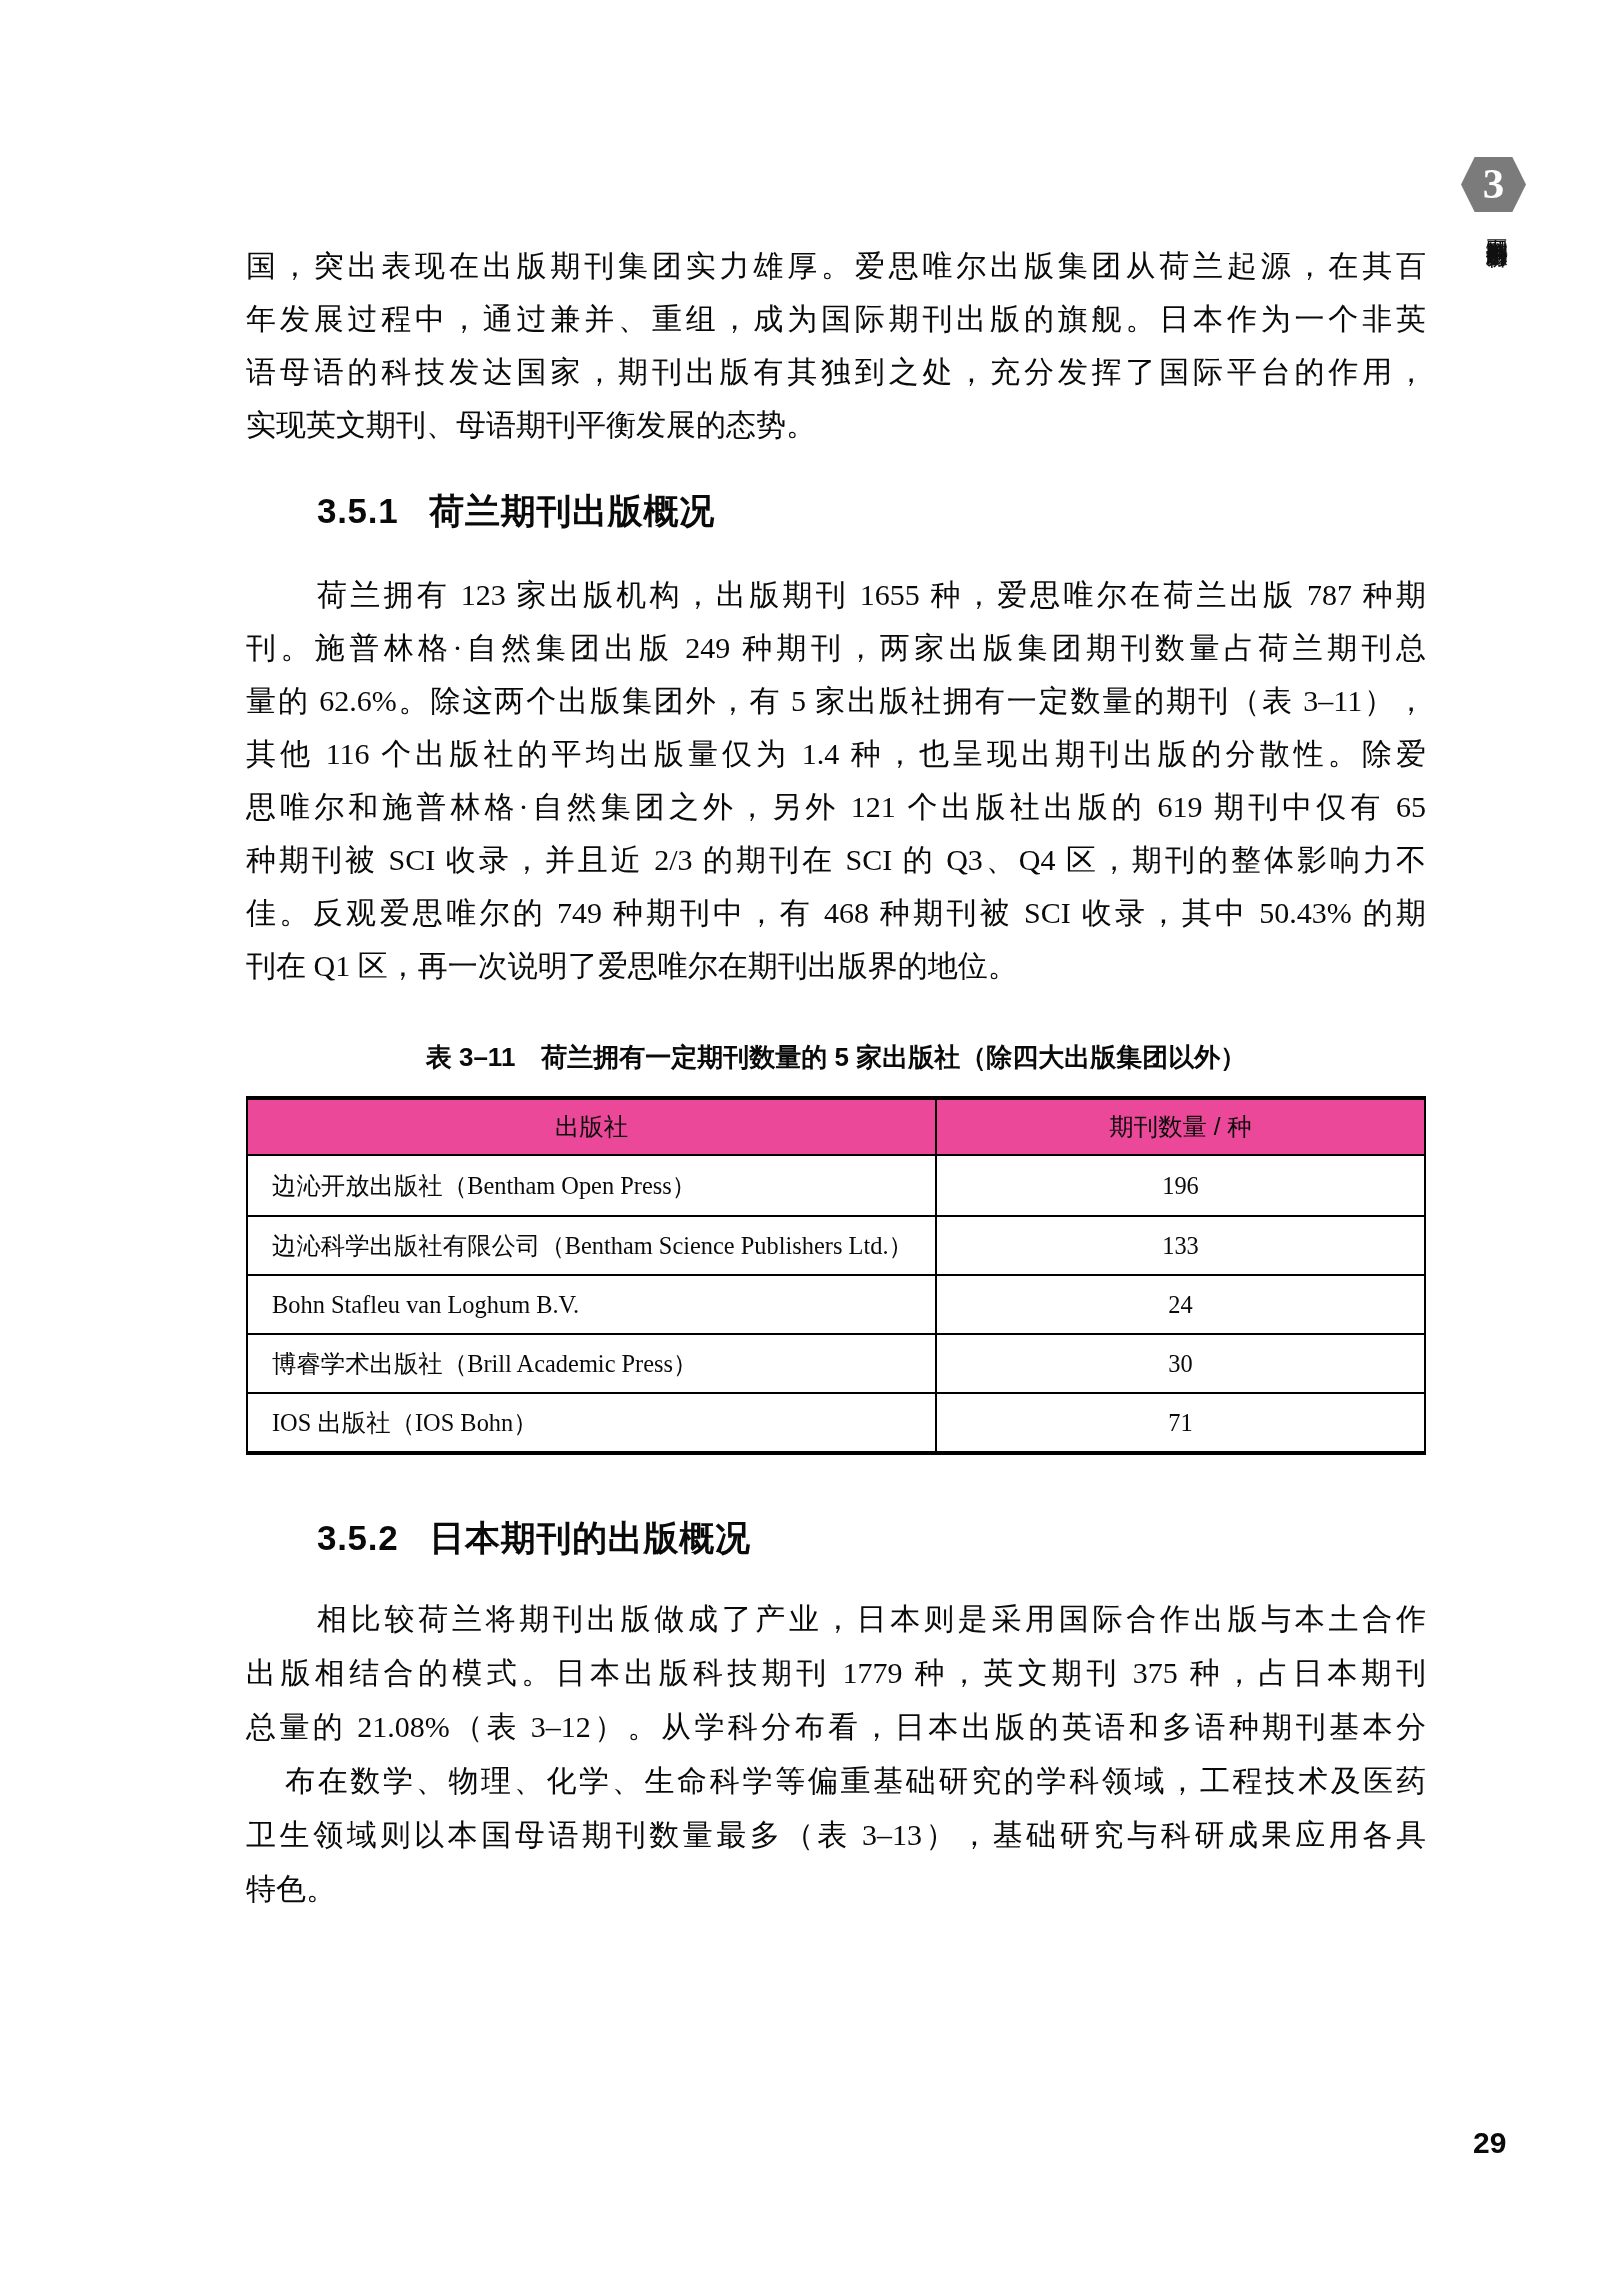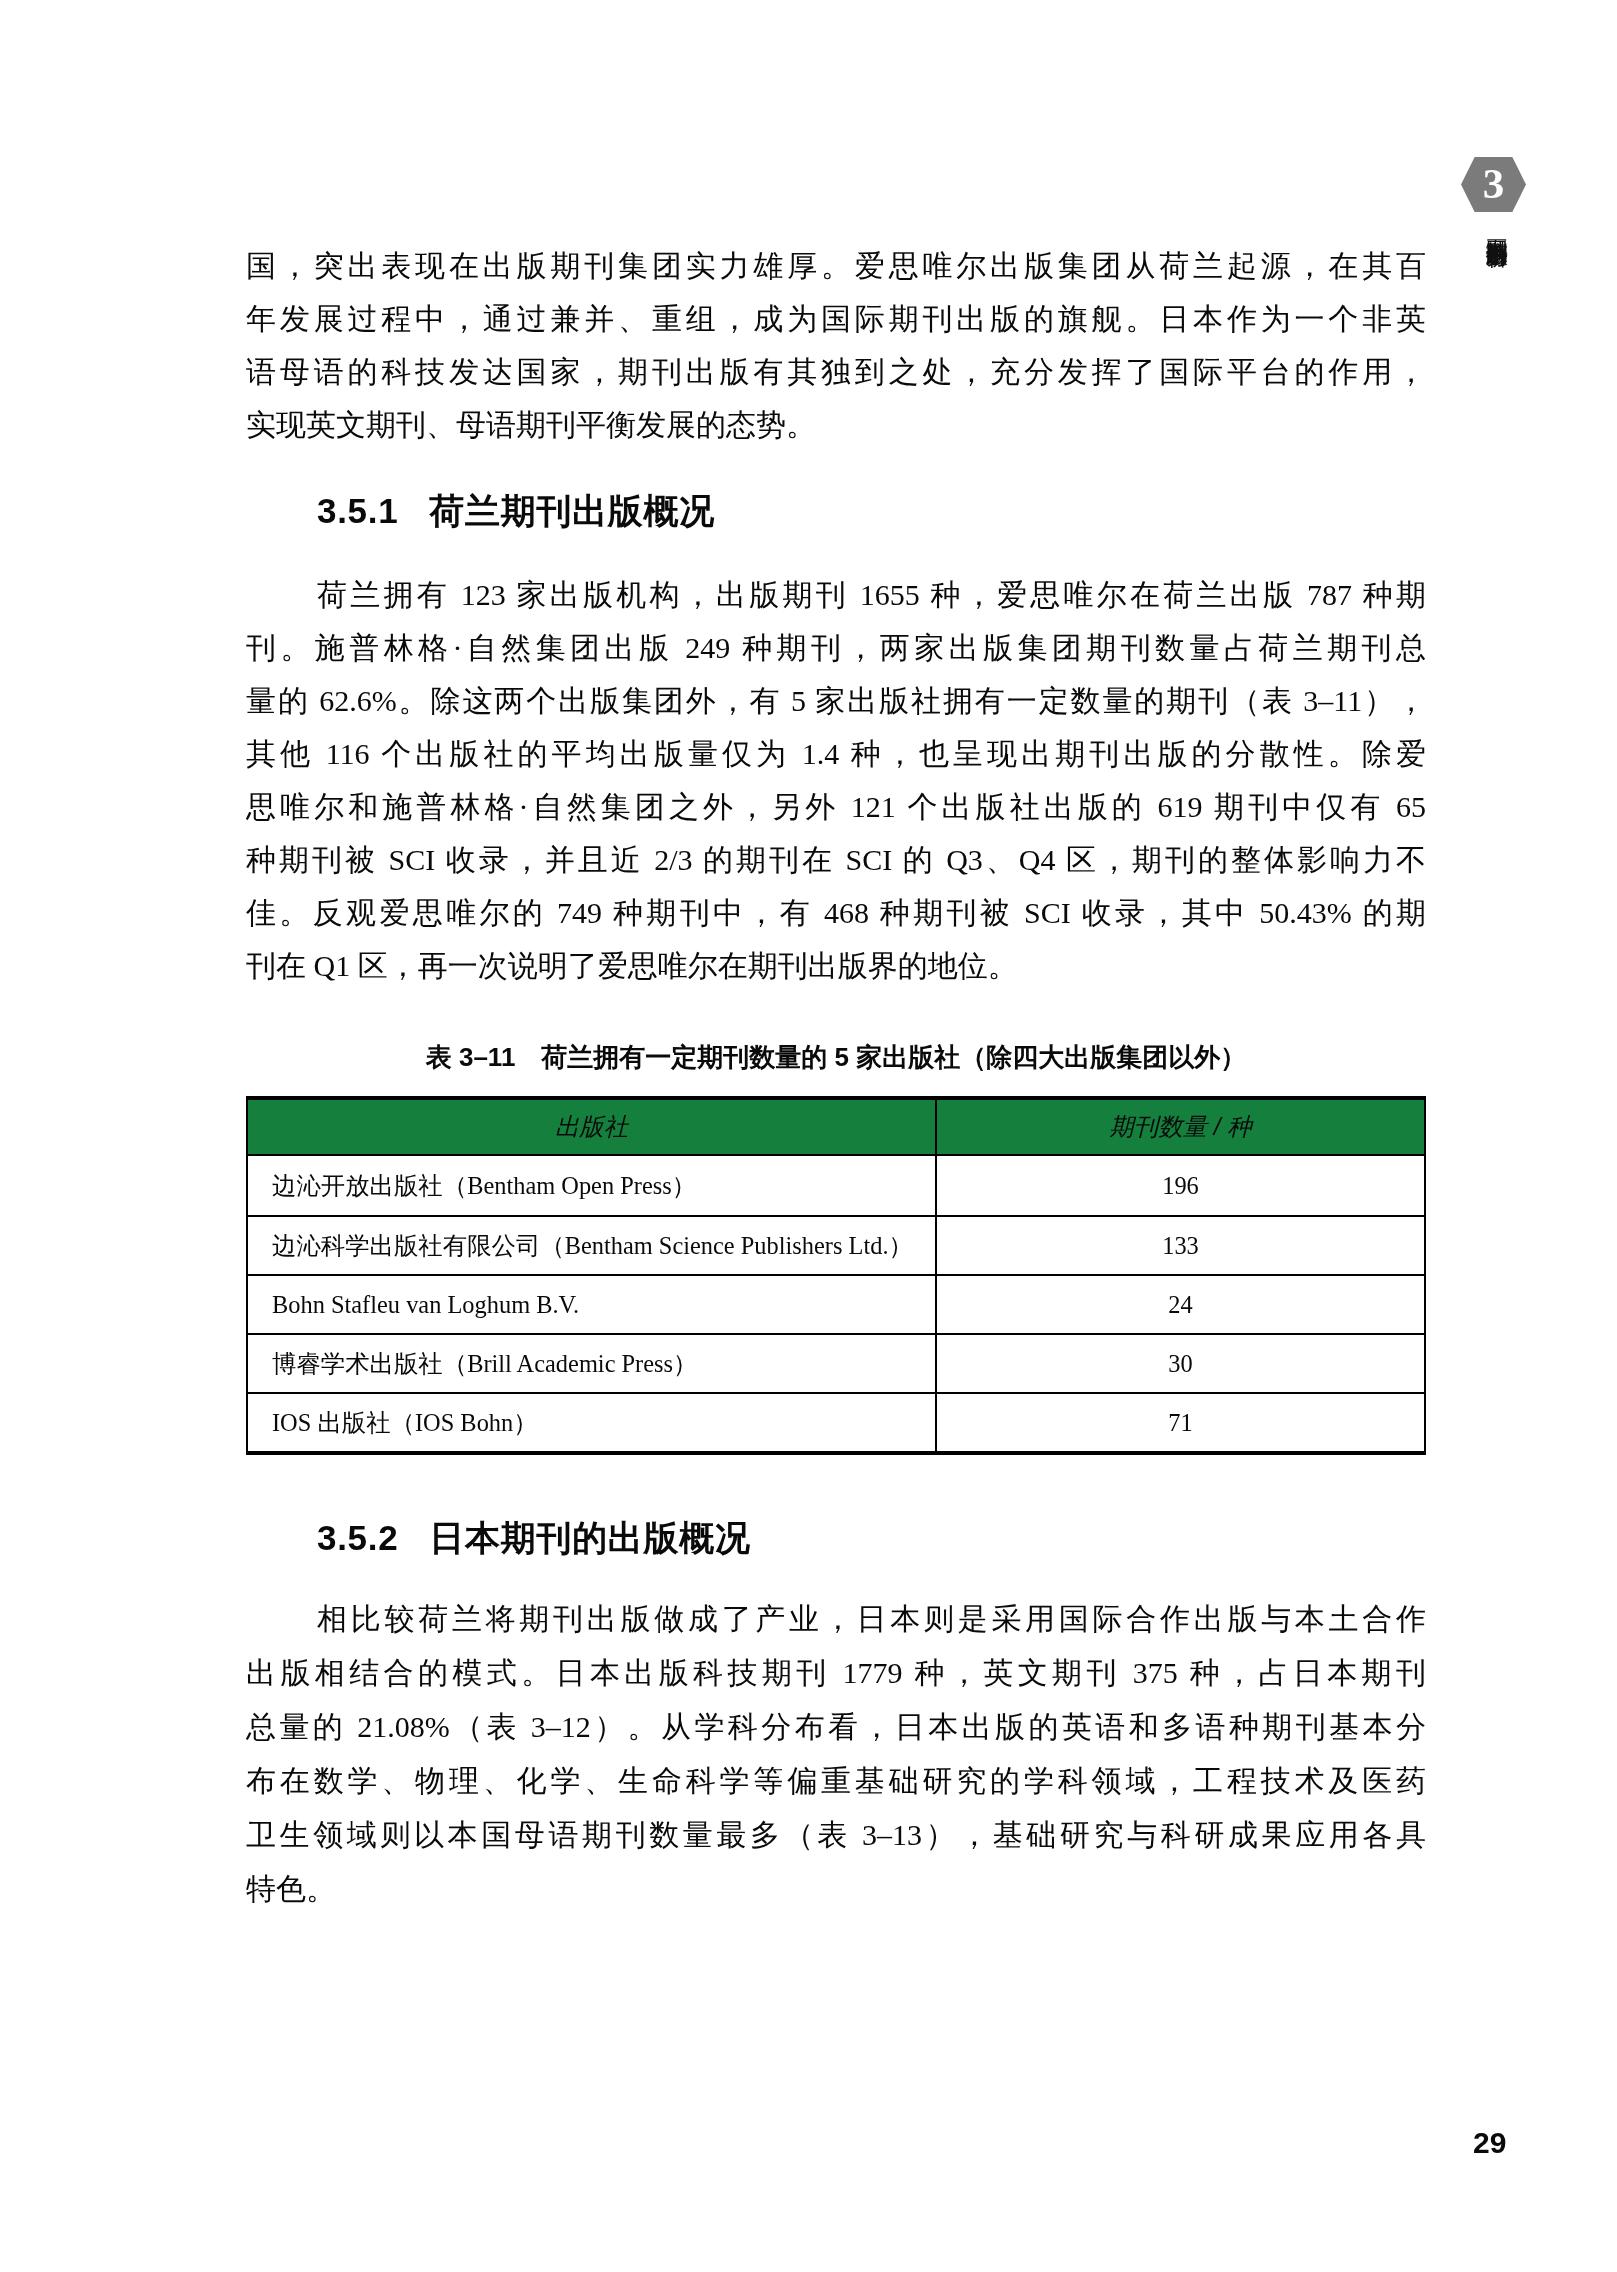--- a/index.html
+++ b/index.html
@@ -49,25 +49,24 @@
     border-bottom-width:4.4px;
     box-sizing:border-box;
     background:#fff;
   }
   .cell{
     display:flex;align-items:center;box-sizing:border-box;
     font-size:24.4px;
   }
   .th{
     height:56px;
-    background:#15803d;
+    background:#ec4899;
     justify-content:center;
     font-family:"Liberation Sans","DejaVu Sans",sans-serif;
     border-bottom:2.2px solid #000;
-    font-style:italic;
   }
   .td{height:59px;}
   .td.name{justify-content:flex-start;padding-left:24px;}
   .td.count{justify-content:center;}
   .c2{border-left:2.2px solid #000;}
   .td + .td{}
   .rline{border-top:2.2px solid #000;}
   
   .badge{
     position:absolute;left:1461px;top:157px;width:65px;height:55px;
@@ -144,21 +143,21 @@
   </div>
 
   <div class="secheading" style="top:1516px;">
     <span class="num">3.5.2</span><span>日本期刊的出版概况</span>
   </div>
 
   <div class="textblock" style="top:1592px;">
     <div class="pline indent" style="line-height:54px;height:54px;">相比较荷兰将期刊出版做成了产业，日本则是采用国际合作出版与本土合作</div>
     <div class="pline" style="line-height:54px;height:54px;">出版相结合的模式。日本出版科技期刊 1779 种，英文期刊 375 种，占日本期刊</div>
     <div class="pline" style="line-height:54px;height:54px;">总量的 21.08%（表 3–12）。从学科分布看，日本出版的英语和多语种期刊基本分</div>
-    <div class="pline" style="line-height:54px;height:54px;">布在数学、物理、化学、生命科学等偏重基础研究的学科领域，工程技术及医药</div>
+    <div class="pline" style="line-height:54px;height:54px;margin-left:39px;">布在数学、物理、化学、生命科学等偏重基础研究的学科领域，工程技术及医药</div>
     <div class="pline" style="line-height:54px;height:54px;">卫生领域则以本国母语期刊数量最多（表 3–13），基础研究与科研成果应用各具</div>
     <div class="pline open" style="line-height:54px;height:54px;">特色。</div>
   </div>
 
   <div class="badge">
     <span class="n">3</span>
   </div>
   <div class="vtitle">五国科技期刊的出版分析</div>
 
   <div class="pageno">29</div>

